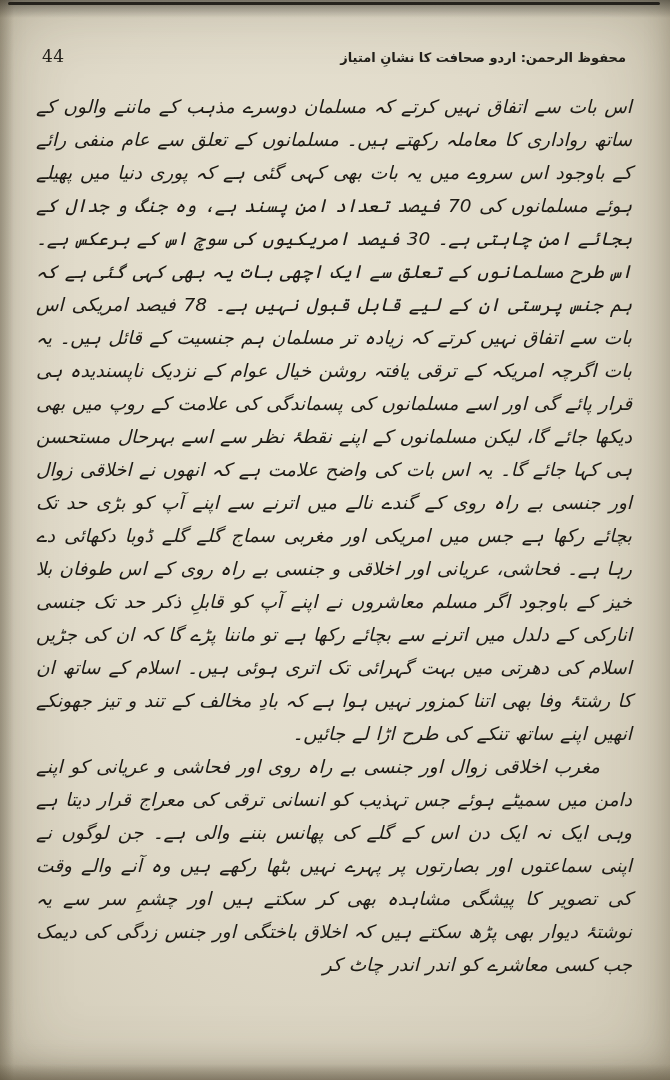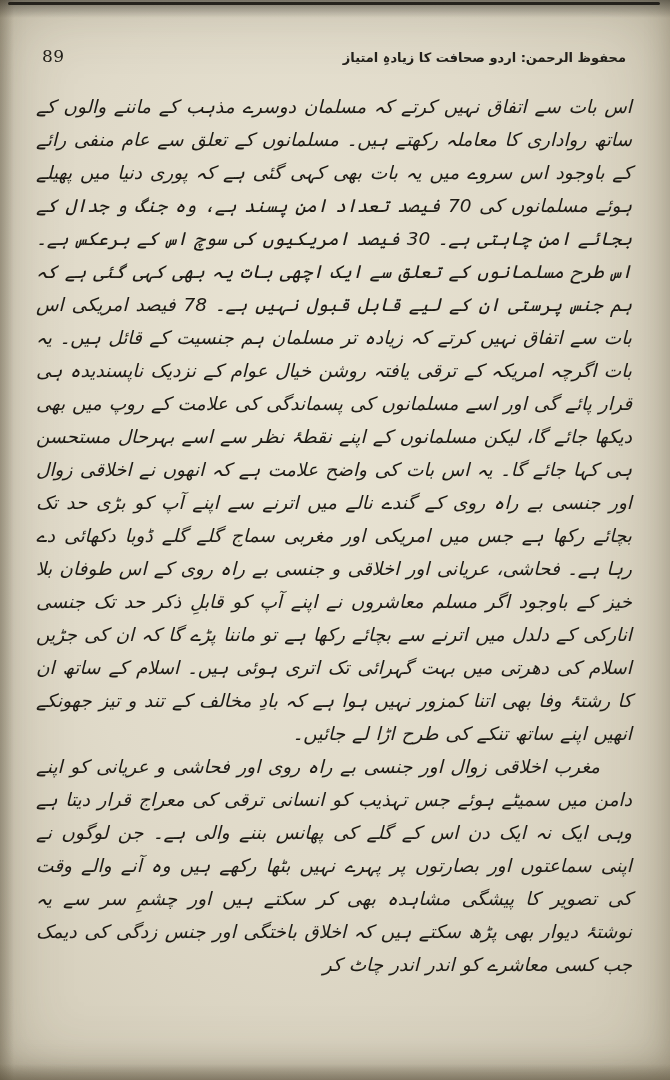--- a/index.html
+++ b/index.html
@@ -61,22 +61,22 @@
 <body>
 
 <div class="page">
 
   <div class="scan-shadow-top"></div>
   <div class="scan-edge-top"></div>
   <div class="scan-shadow-left"></div>
   <div class="scan-shadow-bottom"></div>
 
   <div class="header-row">
-    <span class="page-number">89</span>
-    <span class="header-title">محفوظ الرحمن: اردو صحافت کا زیادہِ امتیاز</span>
+    <span class="page-number">44</span>
+    <span class="header-title">محفوظ الرحمن: اردو صحافت کا نشانِ امتیاز</span>
   </div>
 
   <div class="body-text">
     <p>اس بات سے اتفاق نہیں کرتے کہ مسلمان دوسرے مذہب کے ماننے والوں کے ساتھ رواداری کا معاملہ رکھتے ہیں۔ مسلمانوں کے تعلق سے عام منفی رائے کے باوجود اس سروے میں یہ بات بھی کہی گئی ہے کہ پوری دنیا میں پھیلے ہوئے مسلمانوں کی 70 فیصد تعداد امن پسند ہے، وہ جنگ و جدال کے بجائے امن چاہتی ہے۔ 30 فیصد امریکیوں کی سوچ اس کے برعکس ہے۔ اس طرح مسلمانوں کے تعلق سے ایک اچھی بات یہ بھی کہی گئی ہے کہ ہم جنس پرستی ان کے لیے قابل قبول نہیں ہے۔ 78 فیصد امریکی اس بات سے اتفاق نہیں کرتے کہ زیادہ تر مسلمان ہم جنسیت کے قائل ہیں۔ یہ بات اگرچہ امریکہ کے ترقی یافتہ روشن خیال عوام کے نزدیک ناپسندیدہ ہی قرار پائے گی اور اسے مسلمانوں کی پسماندگی کی علامت کے روپ میں بھی دیکھا جائے گا، لیکن مسلمانوں کے اپنے نقطۂ نظر سے اسے بہرحال مستحسن ہی کہا جائے گا۔ یہ اس بات کی واضح علامت ہے کہ انھوں نے اخلاقی زوال اور جنسی بے راہ روی کے گندے نالے میں اترنے سے اپنے آپ کو بڑی حد تک بچائے رکھا ہے جس میں امریکی اور مغربی سماج گلے گلے ڈوبا دکھائی دے رہا ہے۔ فحاشی، عریانی اور اخلاقی و جنسی بے راہ روی کے اس طوفان بلا خیز کے باوجود اگر مسلم معاشروں نے اپنے آپ کو قابلِ ذکر حد تک جنسی انارکی کے دلدل میں اترنے سے بچائے رکھا ہے تو ماننا پڑے گا کہ ان کی جڑیں اسلام کی دھرتی میں بہت گہرائی تک اتری ہوئی ہیں۔ اسلام کے ساتھ ان کا رشتۂ وفا بھی اتنا کمزور نہیں ہوا ہے کہ بادِ مخالف کے تند و تیز جھونکے انھیں اپنے ساتھ تنکے کی طرح اڑا لے جائیں۔</p>
     <p class="indent">مغرب اخلاقی زوال اور جنسی بے راہ روی اور فحاشی و عریانی کو اپنے دامن میں سمیٹے ہوئے جس تہذیب کو انسانی ترقی کی معراج قرار دیتا ہے وہی ایک نہ ایک دن اس کے گلے کی پھانس بننے والی ہے۔ جن لوگوں نے اپنی سماعتوں اور بصارتوں پر پہرے نہیں بٹھا رکھے ہیں وہ آنے والے وقت کی تصویر کا پیشگی مشاہدہ بھی کر سکتے ہیں اور چشمِ سر سے یہ نوشتۂ دیوار بھی پڑھ سکتے ہیں کہ اخلاق باختگی اور جنس زدگی کی دیمک جب کسی معاشرے کو اندر اندر چاٹ کر</p>
   </div>
 
 </div>
 
 </body></html>

